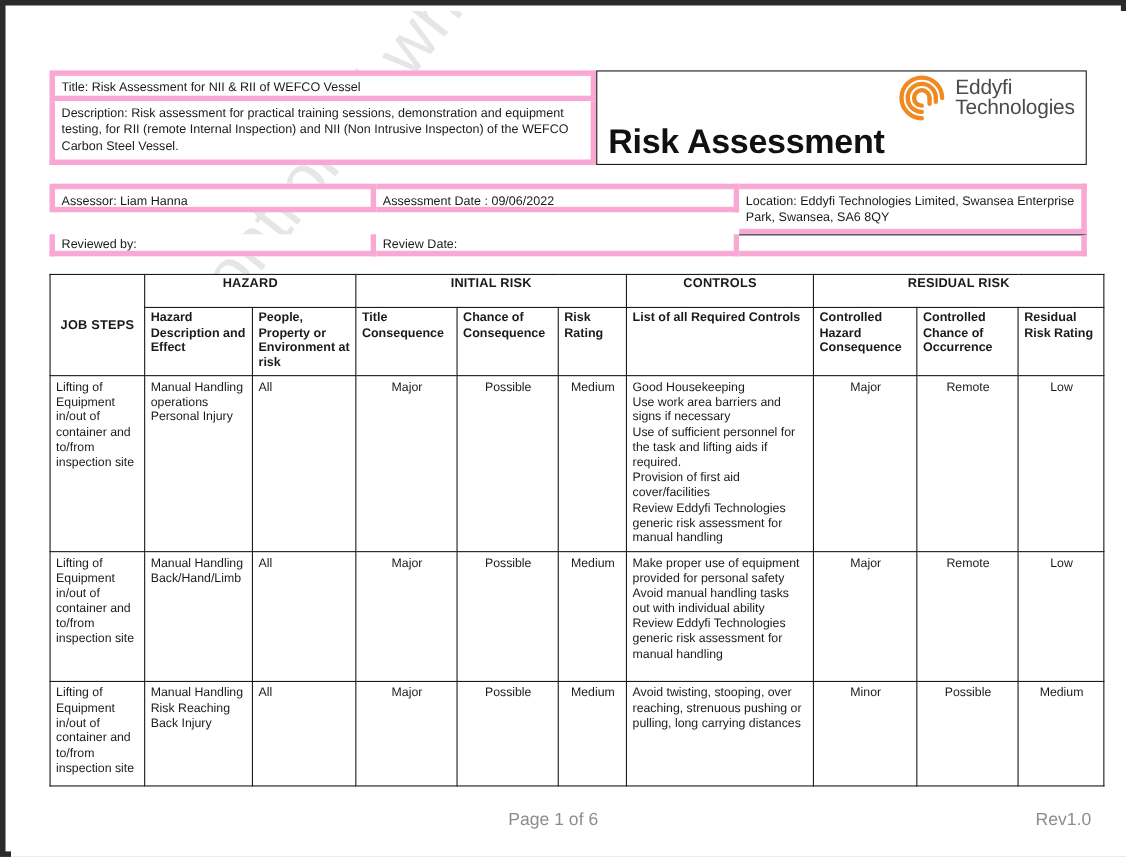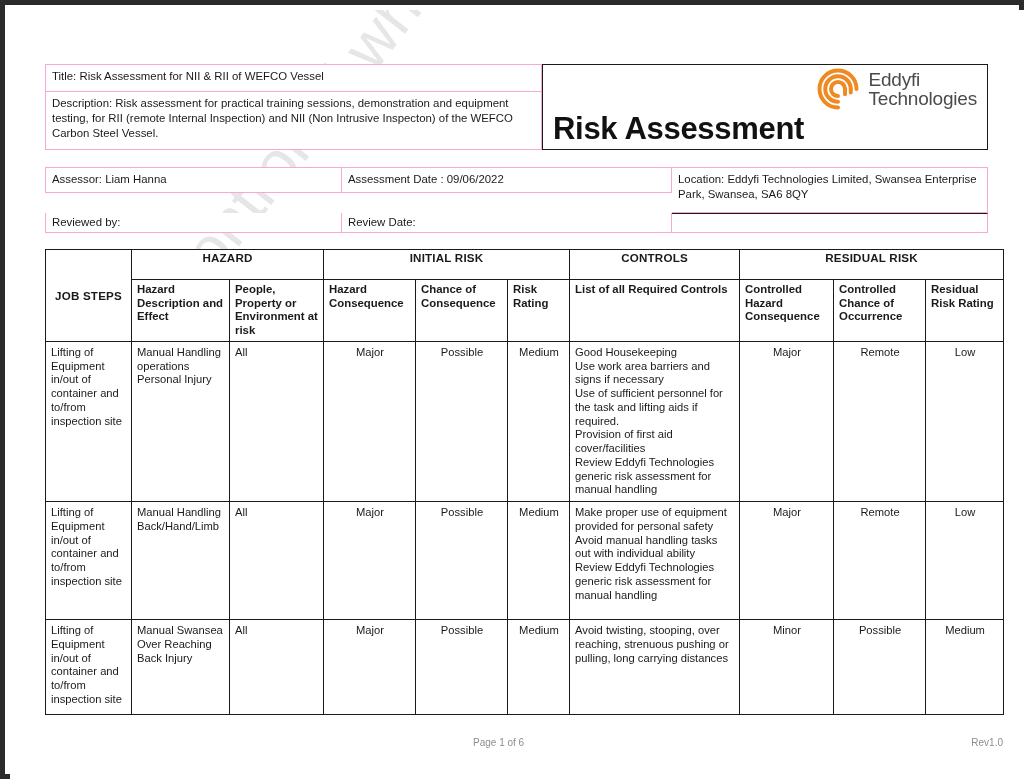--- a/index.html
+++ b/index.html
@@ -56,21 +56,21 @@
     position: absolute;
     left: 35px;
     top: 54px;
     width: 943px;
   }
   .hdr-row { display: flex; }
   .hdr-left { width: 497px; }
   .hdr-right { width: 402px; position: relative; }
 
   .cell {
-    border: 1px solid #f9a8d4;
+    border: 5px solid #f9a8d4;
     box-sizing: border-box;
     padding: 4px 6px 5px 6px;
     font-size: 11.4px;
     line-height: 1.33;
     color: #1a1a1a;
     background: #fff;
   }
   #title-cell { height: 28px; }
   #desc-cell { height: 58px; border-top: none; }
 
@@ -186,25 +186,25 @@
   col.c-co   { width: 92px; }
   col.c-rr   { width: 62px; }
   col.c-ctl  { width: 170px; }
   col.c-chc  { width: 94px; }
   col.c-cco  { width: 92px; }
   col.c-rrr  { width: 78px; }
 
   
   #footer {
     position: absolute;
-    left: 35px;
+    left: 24px;
     top: 727px;
     width: 958px;
     height: 20px;
-    font-size: 10px;
+    font-size: 16px;
     color: #8d8d8d;
   }
   #page-number {
     position: absolute;
     left: 428px;
     top: 0;
   }
   #revision {
     position: absolute;
     right: 0;
@@ -281,21 +281,21 @@
             <tr>
               <th class="jobsteps" rowspan="2">JOB STEPS</th>
               <th class="grp" colspan="2">HAZARD</th>
               <th class="grp" colspan="3">INITIAL RISK</th>
               <th class="grp">CONTROLS</th>
               <th class="grp" colspan="3">RESIDUAL RISK</th>
             </tr>
             <tr>
               <th class="sub">Hazard Description and Effect</th>
               <th class="sub">People, Property or Environment at risk</th>
-              <th class="sub">Hazard Consequence</th>
+              <th class="sub">Title Consequence</th>
               <th class="sub">Chance of Consequence</th>
               <th class="sub">Risk Rating</th>
               <th class="sub">List of all Required Controls</th>
               <th class="sub">Controlled Hazard Consequence</th>
               <th class="sub">Controlled Chance of Occurrence</th>
               <th class="sub">Residual Risk Rating</th>
             </tr>
           </thead>
           <tbody id="table-body">
               <tr style="height: 156px;">
@@ -324,21 +324,21 @@
                 <td class="body risk-medium">Medium</td>
                 <td class="body ">Make proper use of equipment provided for personal safety
 Avoid manual handling tasks out with individual ability
 Review Eddyfi Technologies generic risk assessment for manual handling</td>
                 <td class="body center">Major</td>
                 <td class="body center">Remote</td>
                 <td class="body risk-low">Low</td>
               </tr>
               <tr style="height: 95px;">
                 <td class="body ">Lifting of Equipment in/out of container and to/from inspection site</td>
-                <td class="body ">Manual Swansea Over Reaching Back Injury</td>
+                <td class="body ">Manual Handling Risk Reaching Back Injury</td>
                 <td class="body ">All</td>
                 <td class="body center">Major</td>
                 <td class="body center">Possible</td>
                 <td class="body risk-medium">Medium</td>
                 <td class="body ">Avoid twisting, stooping, over reaching, strenuous pushing or pulling, long carrying distances</td>
                 <td class="body center">Minor</td>
                 <td class="body center">Possible</td>
                 <td class="body risk-medium">Medium</td>
               </tr>
             </tbody>

